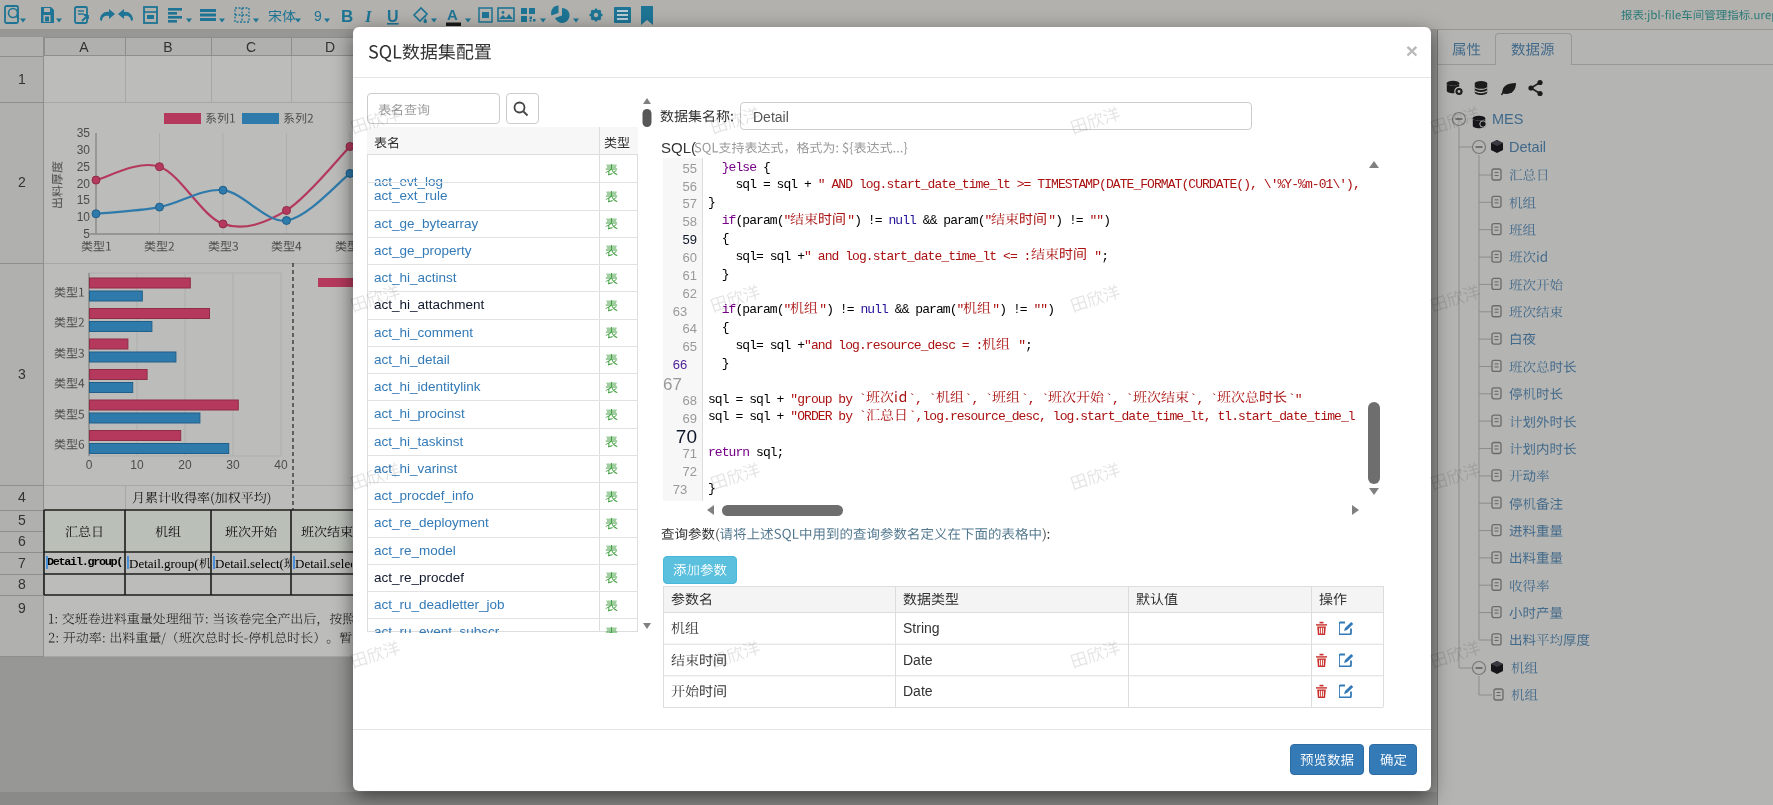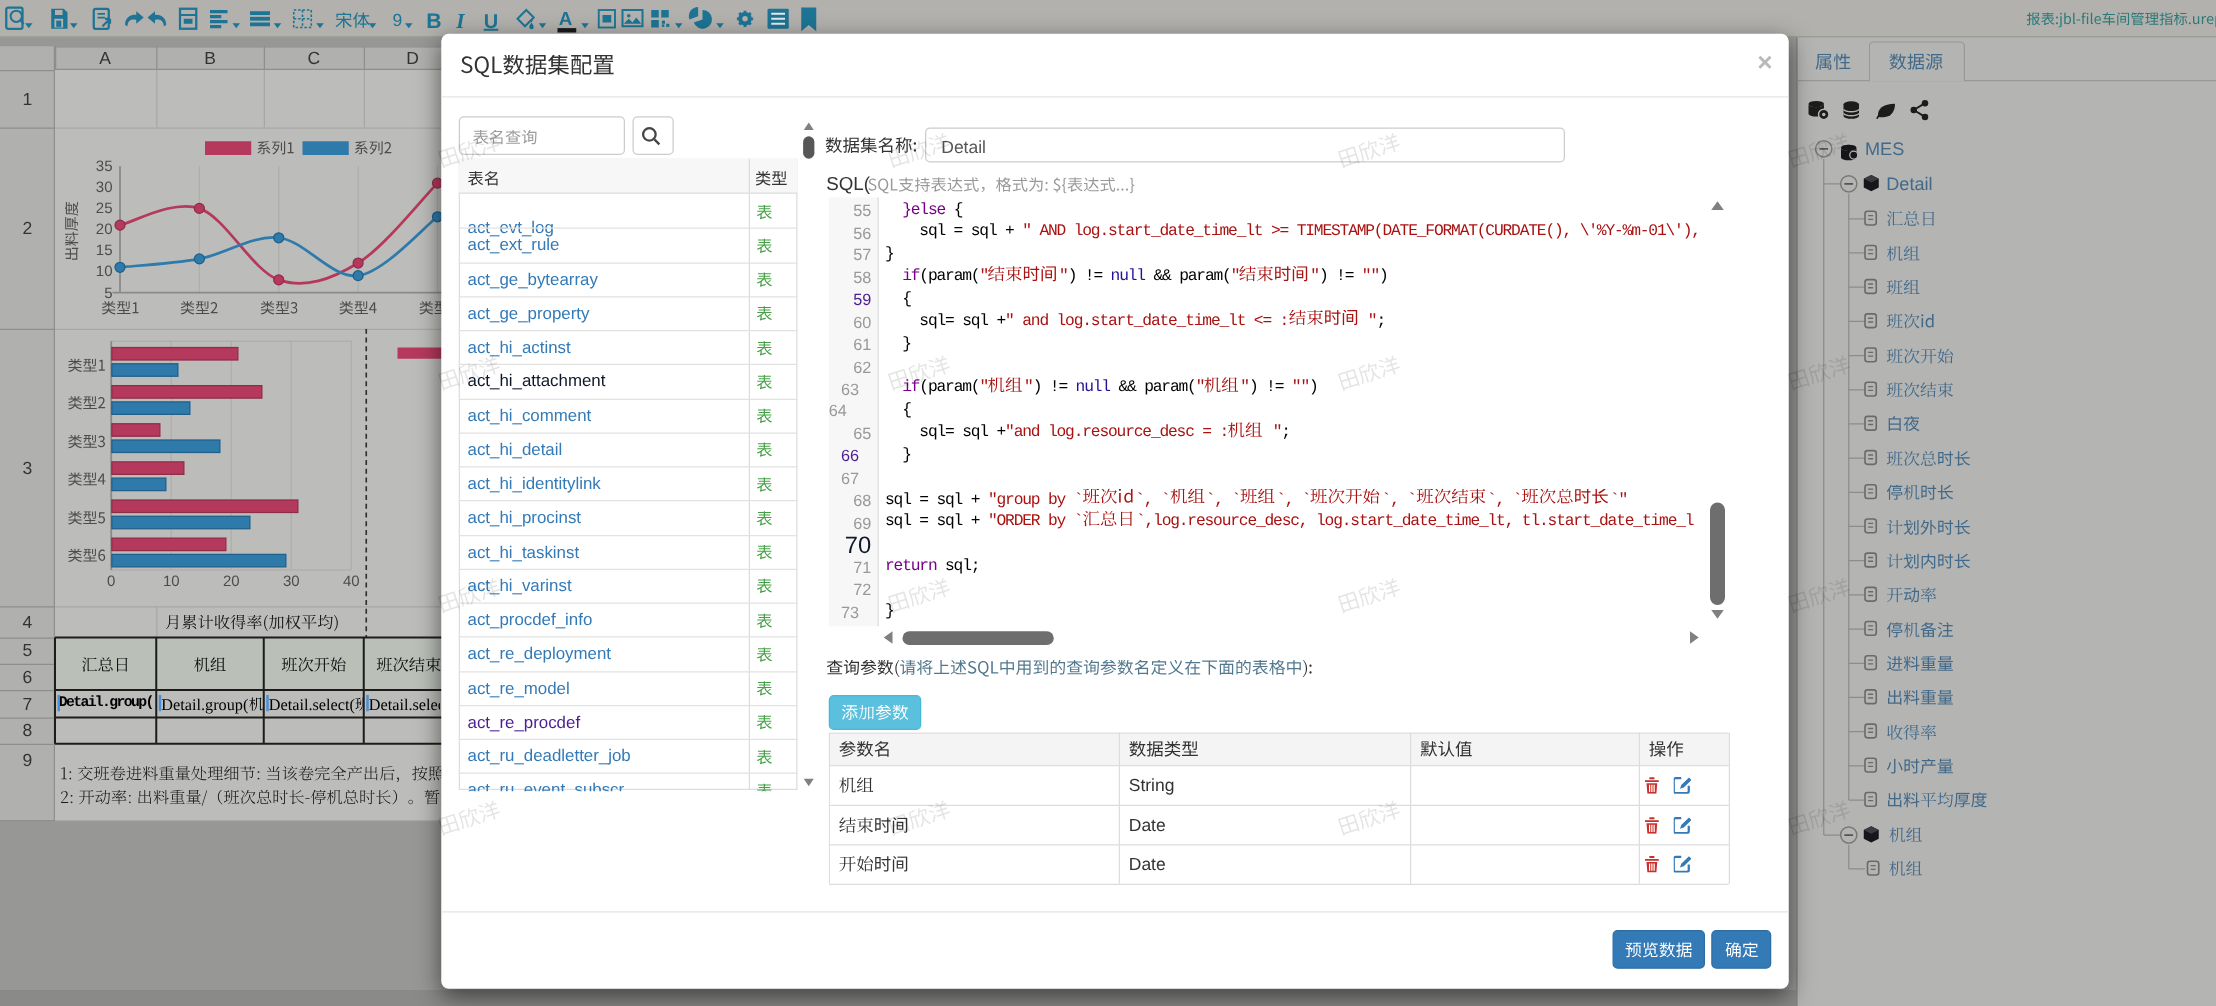--- a/index.html
+++ b/index.html
@@ -1087,21 +1087,21 @@
     </g>
   </svg>
 <div class="abs" style="z-index:11;left:367px;top:509.2px;width:271px;height:1px;background:#e2e2e2"></div>
 <div class="abs" style="z-index:11;left:374px;top:542.5px;font-size:13.5px;color:#337ab7;font-family:'Liberation Sans'">act_re_model</div>
 <svg width="13.0" height="13" viewBox="0 -800 1000 1000" style="position:absolute;z-index:11;left:605.0px;top:545.0px;">
     <g fill="#44a044">
       <use href="#s8868" x="0"></use>
     </g>
   </svg>
 <div class="abs" style="z-index:11;left:367px;top:536.5px;width:271px;height:1px;background:#e2e2e2"></div>
-<div class="abs" style="z-index:11;left:374px;top:569.8px;font-size:13.5px;color:#4c1d95;font-family:'Liberation Sans'">act_re_procdef</div>
+<div class="abs" style="z-index:11;left:374px;top:569.8px;font-size:13.5px;color:#0f172a;font-family:'Liberation Sans'">act_re_procdef</div>
 <svg width="13.0" height="13" viewBox="0 -800 1000 1000" style="position:absolute;z-index:11;left:605.0px;top:572.3px;">
     <g fill="#44a044">
       <use href="#s8868" x="0"></use>
     </g>
   </svg>
 <div class="abs" style="z-index:11;left:367px;top:563.8px;width:271px;height:1px;background:#e2e2e2"></div>
 <div class="abs" style="z-index:11;left:374px;top:597.0px;font-size:13.5px;color:#337ab7;font-family:'Liberation Sans'">act_ru_deadletter_job</div>
 <svg width="13.0" height="13" viewBox="0 -800 1000 1000" style="position:absolute;z-index:11;left:605.0px;top:599.5px;">
     <g fill="#44a044">
       <use href="#s8868" x="0"></use>
@@ -1158,29 +1158,29 @@
       <use href="#s2e" x="15554"></use>
       <use href="#s2e" x="15832"></use>
       <use href="#s7d" x="16110"></use>
     </g>
   </svg>
 <div class="abs" style="z-index:11;left:663px;top:157.5px;width:40px;height:343px;background:#f7f7f7;border-right:1px solid #ddd"></div>
 <div class="abs" style="z-index:11;left:663px;top:160.7px;width:34px;text-align:right;font-size:13px;color:#999;font-family:'Liberation Sans'">55</div>
 <div class="abs" style="z-index:11;left:663px;top:178.5px;width:34px;text-align:right;font-size:13px;color:#999;font-family:'Liberation Sans'">56</div>
 <div class="abs" style="z-index:11;left:663px;top:196.4px;width:34px;text-align:right;font-size:13px;color:#999;font-family:'Liberation Sans'">57</div>
 <div class="abs" style="z-index:11;left:663px;top:214.2px;width:34px;text-align:right;font-size:13px;color:#999;font-family:'Liberation Sans'">58</div>
-<div class="abs" style="z-index:11;left:663px;top:232.1px;width:34px;text-align:right;font-size:13px;color:#4c1d95;font-family:'Liberation Sans'">59</div>
+<div class="abs" style="z-index:11;left:663px;top:232.1px;width:34px;text-align:right;font-size:13px;color:#0f172a;font-family:'Liberation Sans'">59</div>
 <div class="abs" style="z-index:11;left:663px;top:249.9px;width:34px;text-align:right;font-size:13px;color:#999;font-family:'Liberation Sans'">60</div>
 <div class="abs" style="z-index:11;left:663px;top:267.8px;width:34px;text-align:right;font-size:13px;color:#999;font-family:'Liberation Sans'">61</div>
 <div class="abs" style="z-index:11;left:663px;top:285.7px;width:34px;text-align:right;font-size:13px;color:#999;font-family:'Liberation Sans'">62</div>
 <div class="abs" style="z-index:11;left:663px;top:303.5px;width:34px;text-align:center;font-size:13px;color:#999;font-family:'Liberation Sans'">63</div>
-<div class="abs" style="z-index:11;left:663px;top:321.3px;width:34px;text-align:left;font-size:13px;color:#999;font-family:'Liberation Sans'">64</div>
+<div class="abs" style="z-index:11;left:663px;top:321.3px;width:34px;text-align:right;font-size:13px;color:#999;font-family:'Liberation Sans'">64</div>
 <div class="abs" style="z-index:11;left:663px;top:339.2px;width:34px;text-align:right;font-size:13px;color:#999;font-family:'Liberation Sans'">65</div>
 <div class="abs" style="z-index:11;left:663px;top:357.1px;width:34px;text-align:center;font-size:13px;color:#4c1d95;font-family:'Liberation Sans'">66</div>
-<div class="abs" style="z-index:11;left:663px;top:374.9px;width:34px;text-align:center;font-size:13px;color:#999;font-family:'Liberation Sans'">67</div>
+<div class="abs" style="z-index:11;left:663px;top:374.9px;width:34px;text-align:left;font-size:17px;color:#999;font-family:'Liberation Sans'">67</div>
 <div class="abs" style="z-index:11;left:663px;top:392.8px;width:34px;text-align:right;font-size:13px;color:#999;font-family:'Liberation Sans'">68</div>
 <div class="abs" style="z-index:11;left:663px;top:410.6px;width:34px;text-align:right;font-size:13px;color:#999;font-family:'Liberation Sans'">69</div>
 <div class="abs" style="z-index:11;left:663px;top:426px;width:34px;text-align:right;font-size:19px;color:#0f172a;font-family:'Liberation Sans'">70</div>
 <div class="abs" style="z-index:11;left:663px;top:446.3px;width:34px;text-align:right;font-size:13px;color:#999;font-family:'Liberation Sans'">71</div>
 <div class="abs" style="z-index:11;left:663px;top:464.2px;width:34px;text-align:right;font-size:13px;color:#999;font-family:'Liberation Sans'">72</div>
 <div class="abs" style="z-index:11;left:663px;top:482.0px;width:34px;text-align:center;font-size:13px;color:#999;font-family:'Liberation Sans'">73</div>
 <style>
 .code{position:absolute;z-index:11;left:708px;width:660px;font-family:"Liberation Mono",monospace;font-size:13px;letter-spacing:-0.94px;white-space:pre;color:#000;height:17.85px;line-height:17.85px;overflow:hidden}
 .code .k{color:#708} .code .s{color:#a11} .code .a{color:#219}
 </style>

